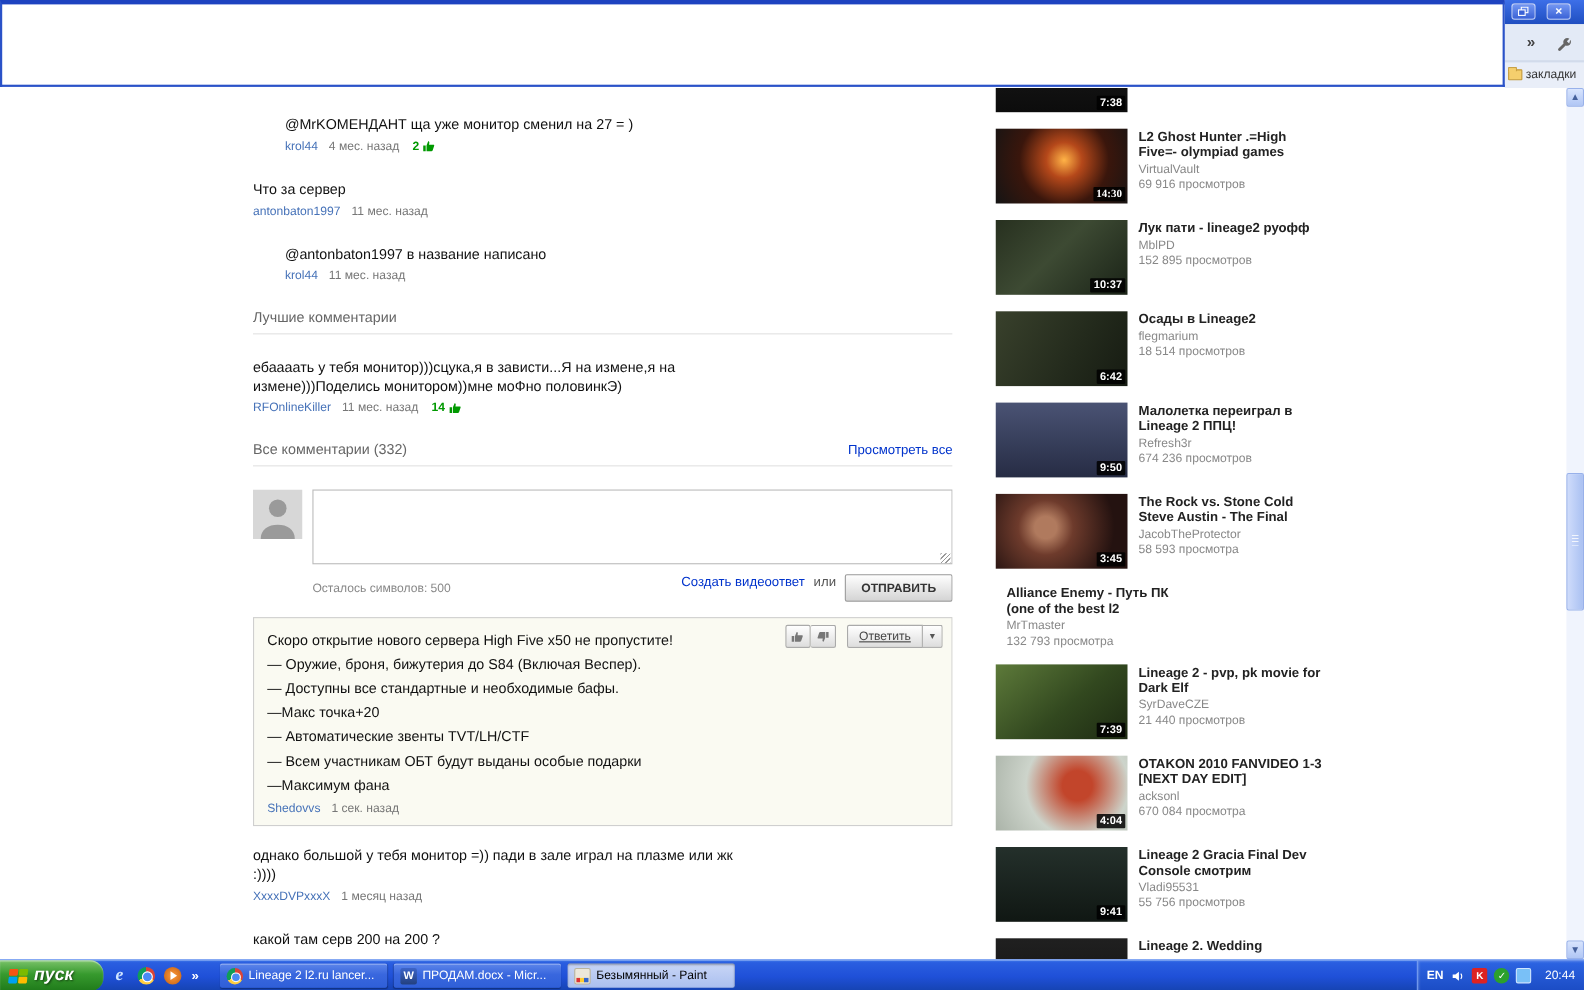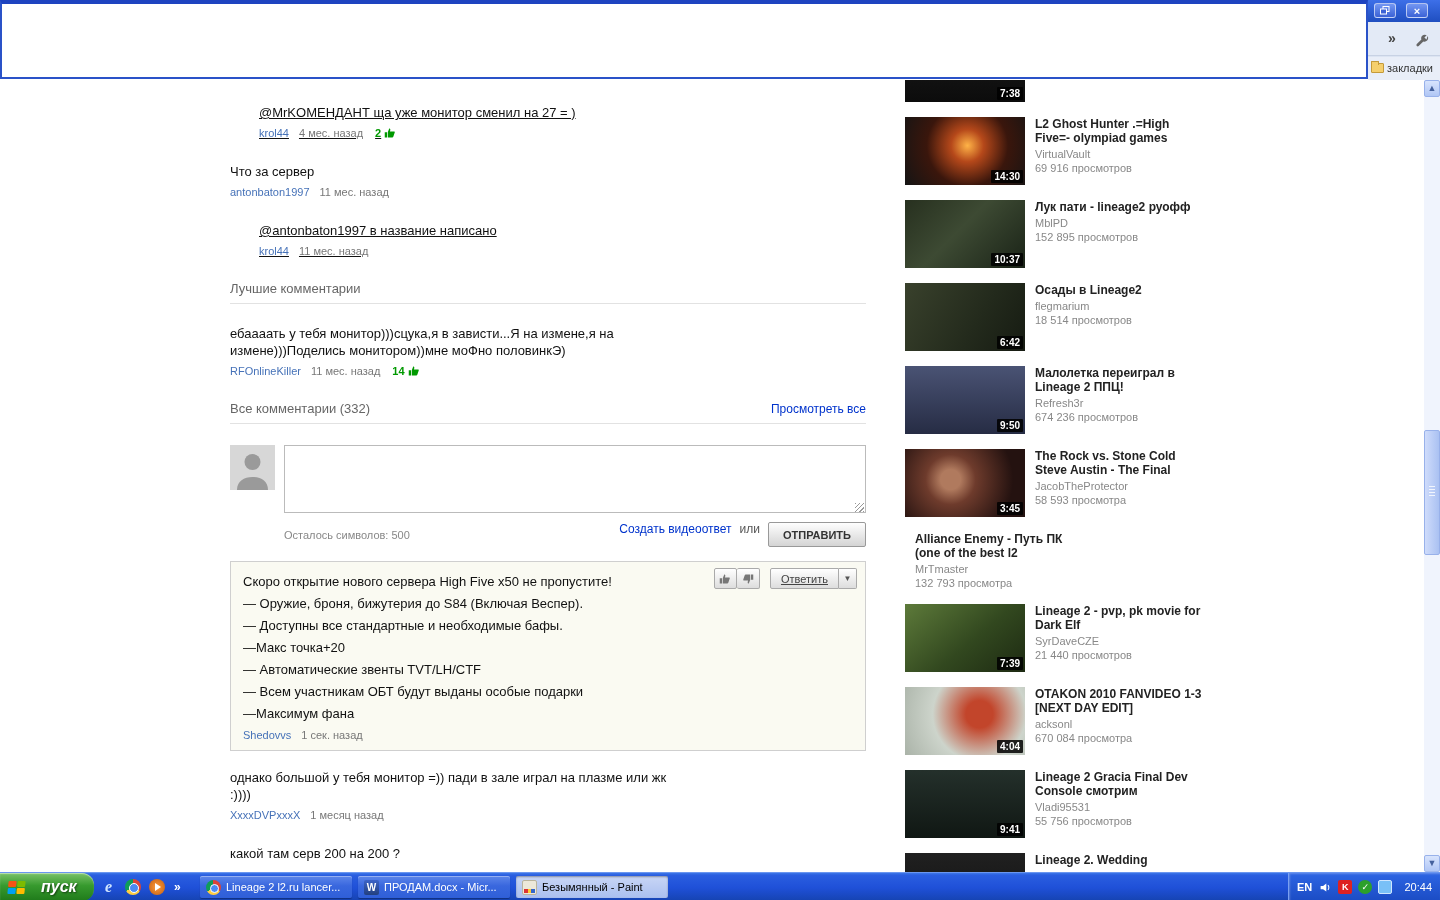--- a/index.html
+++ b/index.html
@@ -41,21 +41,21 @@
   .scroll-btn.down { bottom:0; }
   .scroll-thumb { position:absolute; left:0; top:350px; width:16px; height:125px;
     background:linear-gradient(90deg,#cfdcfb,#aac1f2); border:1px solid #98b1ea; border-radius:2px; }
   .scroll-thumb::after { content:""; position:absolute; left:4px; top:55px; width:6px; height:10px;
     background:repeating-linear-gradient(#fff 0 1px, transparent 1px 3px); opacity:.8; }
 
   
   .comments-col { position:absolute; left:230px; top:80px; width:636px; height:792px; overflow:hidden;
     padding-top:24px; font-size:13px; color:#111; }
   .comment { margin-bottom:24px; }
-  .comment.indent { margin-left:29px;text-decoration:underline; }
+  .comment.indent { margin-left:29px; }
   .comment .ctext { max-width:460px; line-height:17px; white-space:pre-line; }
   .cmeta { margin-top:6px; font-size:11px; color:#777; display:flex; align-items:flex-start; }
   .cauthor { color:#4672b8; text-decoration:none; margin-right:10px; }
   .likes { color:#090; font-weight:bold; margin-left:12px; display:inline-flex; align-items:center; gap:3px; }
   .likes svg { width:12px; height:12px; fill:#090; }
   .sec-header { font-size:13px; color:#666; border-bottom:1px solid #e2e2e2; padding-bottom:7px;
     margin-bottom:21px; display:flex; justify-content:space-between; align-items:center; }
   .view-all { font-size:12px; color:#0033cc; text-decoration:none; }
 
   .comment-form { display:flex; gap:9px; margin-bottom:6px; }
@@ -98,21 +98,21 @@
   .vtitle { font-size:12px; font-weight:bold; color:#222; line-height:14px; }
   .vauthor { font-size:11px; color:#888; margin-top:3px; }
   .vviews { font-size:11px; color:#888; margin-top:2px; }
 
   
   .taskbar { position:absolute; left:0; top:872px; width:1440px; height:28px;
     background:linear-gradient(#3d77e8 0,#2a5ee0 8%,#1f50d8 55%,#1644b4 100%);
     border-top:1px solid #6a96f0; }
   .start-btn { position:absolute; left:0; top:0; height:28px; width:94px;
     background:linear-gradient(#7bc36a,#379a2e 45%,#1f7a1a);
-    border-radius:0 12px 12px 0; display:flex; align-items:center; gap:16px; padding-left:8px;
+    border-radius:0 12px 12px 0; display:flex; align-items:center; gap:6px; padding-left:8px;
     color:#fff; font-style:italic; font-weight:bold; font-size:16px;
     text-shadow:1px 1px 2px rgba(0,0,0,.55); box-shadow:inset 0 1px 1px rgba(255,255,255,.5); }
   .winflag { display:grid; grid-template-columns:8px 8px; grid-template-rows:6px 6px; gap:1px;
     transform:skewX(-6deg); }
   .winflag span { border-radius:1px; }
   .wf-r { background:#f65314; } .wf-g { background:#7cbb00; }
   .wf-b { background:#00a1f1; } .wf-y { background:#ffbb00; }
   .quick-launch { position:absolute; left:100px; top:0; height:28px; display:flex; align-items:center; gap:7px; }
   .ql-icon { width:17px; height:17px; display:inline-flex; align-items:center; justify-content:center; }
   .icon-ie { color:#cfe4ff; font-size:16px; font-weight:bold; font-family:"Liberation Serif",serif; font-style:italic; }
@@ -316,21 +316,21 @@
     <div class="thumb" style="background: linear-gradient(rgb(28, 28, 28), rgb(12, 12, 12));">
       <span class="duration">7:38</span>
     </div>
     <div class="vinfo">
 
       <div class="vauthor"></div>
 
     </div>
   </div>
       <div class="video-item">
-    <div class="thumb" style="background: radial-gradient(circle at 52% 42%, rgb(255, 179, 71) 0%, rgb(181, 72, 26) 22%, rgb(58, 22, 12) 55%, rgb(20, 20, 20) 100%);">
+    <div class="thumb" style="background: radial-gradient(circle at 52% 42%, rgb(255, 179, 71) 0%, rgb(181, 72, 26) 22%, rgb(58, 22, 12) 55%, rgb(20, 20, 20) 100%); font-family: Liberation Serif, serif;">
       <span class="duration">14:30</span>
     </div>
     <div class="vinfo">
       <div class="vtitle">L2 Ghost Hunter .=High Five=- olympiad games</div>
       <div class="vauthor">VirtualVault</div>
       <div class="vviews">69 916 просмотров</div>
     </div>
   </div>
       <div class="video-item">
     <div class="thumb" style="background: linear-gradient(135deg, rgb(39, 48, 31), rgb(61, 74, 51) 45%, rgb(26, 35, 23));">

